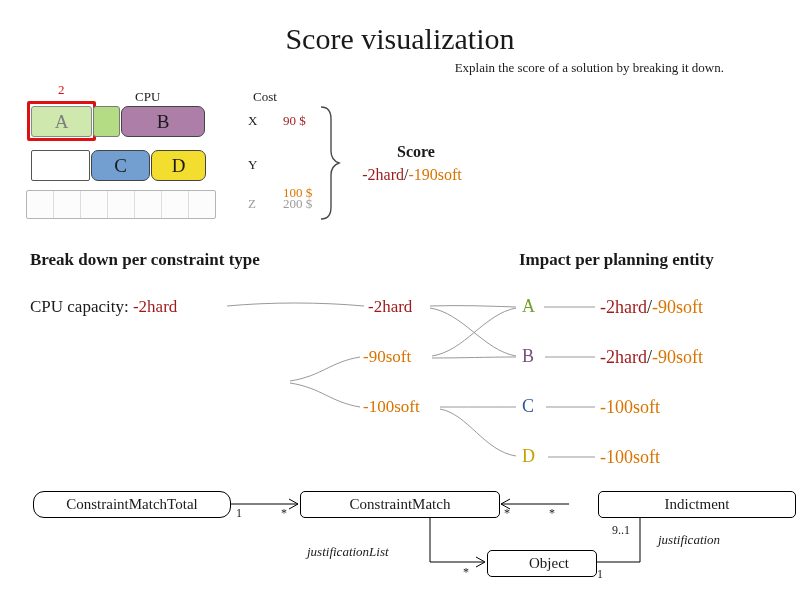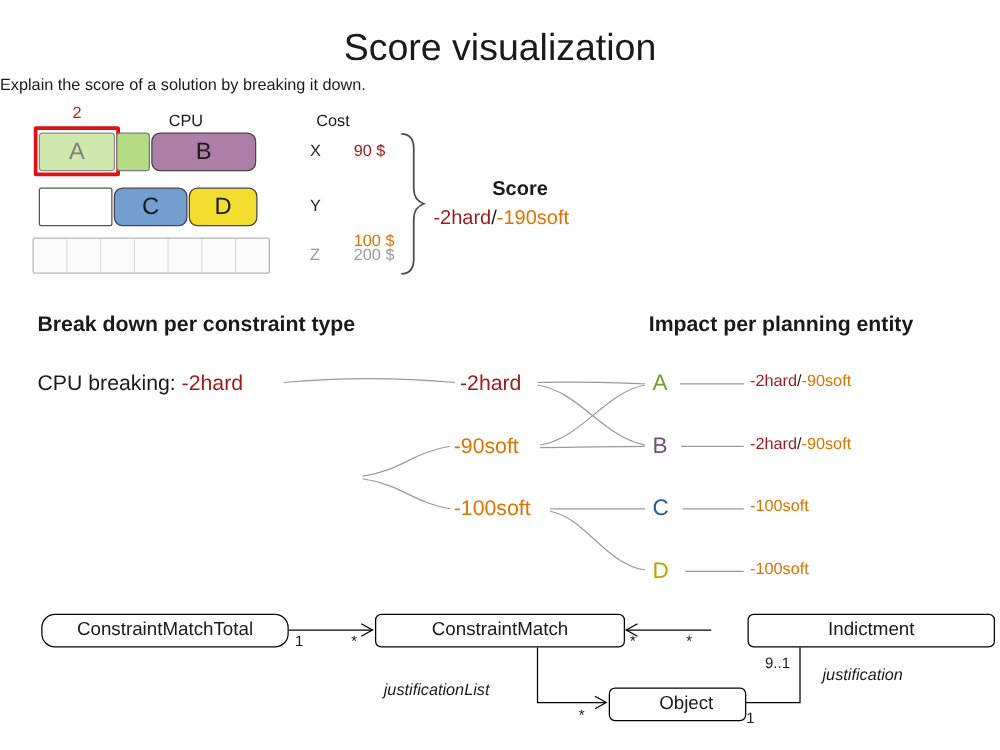--- a/index.html
+++ b/index.html
@@ -1,48 +1,48 @@
 <!DOCTYPE html>
 <html style="--hard: #9e1a1a; --soft: #d97400; --muted: #9b9b9b; --entity-a: #73a02c; --entity-b: #75507b; --entity-c: #2e5994; --entity-d: #c4a000; --highlight: #dd1111; --block-a: #cfe8ad; --block-a-small: #b3dc85; --block-b: #ad7fa8; --block-c: #729fcf; --block-d: #f3dd2e; --connector: #999999;"><head>
 <meta charset="utf-8">
 <style>
   html,body{margin:0;padding:0;background:#fff;}
   .stage{position:relative;width:800px;height:600px;background:#fff;overflow:hidden;
-         font-family:Liberation Sans, sans-serif;color:#1a1a1a;}
+         font-family:Liberation Serif, serif;color:#1a1a1a;}
   .abs{position:absolute;}
   svg.overlay{position:absolute;left:0;top:0;pointer-events:none;}
   .connector{stroke:var(--connector);fill:none;stroke-width:1;}
   .uml-line{stroke:#000;fill:none;stroke-width:1;}
   .brace{stroke:#4a4a4a;fill:none;stroke-width:1.4;}
   .title{left:0;top:22px;width:800px;text-align:center;font-size:30px;}
-  .subtitle{left:0;top:60px;width:724px;text-align:left;font-size:13px;}
+  .subtitle{left:0;top:60px;width:724px;text-align:right;font-size:13px;}
   .small-label{font-size:13px;}
   .hard{color:var(--hard);}
   .soft{color:var(--soft);}
   .muted{color:var(--muted);}
   .block{position:absolute;display:flex;align-items:center;justify-content:center;box-sizing:border-box;}
   .block-a{left:31px;top:106px;width:61px;height:31px;background:var(--block-a);border:1px solid #8a8a8a;border-radius:3px;color:#7f7f7f;font-size:19px;}
   .red-frame{left:27px;top:101px;width:69px;height:40px;border:3px solid var(--highlight);border-radius:2px;box-sizing:border-box;}
   .count{left:58px;top:82px;color:var(--highlight);font-size:13px;}
   .block-a-small{left:93px;top:106px;width:27px;height:31px;background:var(--block-a-small);border:1px solid #7a7a7a;border-radius:3px;}
   .block-b{left:121px;top:106px;width:84px;height:31px;background:var(--block-b);border:1px solid #444;border-radius:7px;font-size:19px;}
   .slot-empty{left:31px;top:150px;width:59px;height:31px;background:#fff;border:1px solid #555;border-radius:2px;}
   .block-c{left:91px;top:150px;width:59px;height:31px;background:var(--block-c);border:1px solid #444;border-radius:7px;font-size:19px;}
   .block-d{left:151px;top:150px;width:55px;height:31px;background:var(--block-d);border:1px solid #444;border-radius:7px;font-size:19px;}
   .grid-row{left:26px;top:190px;width:190px;height:29px;display:flex;border:1px solid #b5b5b5;background:#fcfcfc;border-radius:2px;box-sizing:border-box;}
   .grid-cell{flex:1;border-right:1px solid #dcdcdc;}
   .grid-cell:last-child{border-right:none;}
   .score-label{left:336px;top:143px;width:160px;text-align:center;font-weight:bold;font-size:16px;}
-  .score-values{left:321px;top:166px;width:160px;text-align:center;font-size:16px;white-space:pre;}
+  .score-values{left:332px;top:166px;width:160px;text-align:center;font-size:16px;white-space:pre;}
   .section-heading{font-size:17px;font-weight:bold;}
   .bd-row{font-size:17px;white-space:pre;}
   .mid-val{font-size:17px;}
   .entity{font-size:18px;}
   .ea{color:var(--entity-a);} .eb{color:var(--entity-b);} .ec{color:var(--entity-c);} .ed{color:var(--entity-d);}
-  .impact-text{left:600px;font-size:13px;white-space:pre;}
+  .impact-text{left:600px;font-size:18px;white-space:pre;}
   .uml-box{position:absolute;height:20px;line-height:20px;padding:2px 0 3px;border:1px solid #000;border-radius:5px;background:#fff;text-align:center;font-size:15px;box-sizing:content-box;}
   .mult{position:absolute;font-size:12px;}
   .role{position:absolute;font-size:13px;font-style:italic;}
 </style>
 </head>
 <body>
 
 <div class="stage">
 
   <svg class="overlay" width="800" height="600" viewBox="0 0 800 600">
@@ -111,21 +111,21 @@
   <div class="abs small-label soft" style="left:283px;top:157px;margin-top:28px;">100 $</div>
   <div class="abs small-label muted" style="left:248px;top:196px;">Z</div>
   <div class="abs small-label muted" style="left:283px;top:196px;">200 $</div>
 
   <div class="abs score-label">Score</div>
   <div class="abs score-values"><span class="hard">-2hard</span><span>/</span><span class="soft">-190soft</span></div>
 
   <div class="abs section-heading" style="left:30px;top:250px;">Break down per constraint type</div>
   <div class="abs section-heading" style="left:519px;top:250px;">Impact per planning entity</div>
 
-  <div class="abs bd-row" style="left:30px;top:297px;"><span>CPU breaking: </span><span class="hard">-2hard</span></div>
+  <div class="abs bd-row" style="left:30px;top:297px;"><span>CPU capacity: </span><span class="hard">-2hard</span></div>
 
   <div class="abs mid-val hard" style="left:368px;top:297px;">-2hard</div>
   <div class="abs mid-val soft" style="left:363px;top:347px;">-90soft</div>
   <div class="abs mid-val soft" style="left:363px;top:397px;">-100soft</div>
 
   <div class="abs entity ea" style="left:522px;top:296px;">A</div>
   <div class="abs entity eb" style="left:522px;top:346px;">B</div>
   <div class="abs entity ec" style="left:522px;top:396px;">C</div>
   <div class="abs entity ed" style="left:522px;top:446px;">D</div>
 

